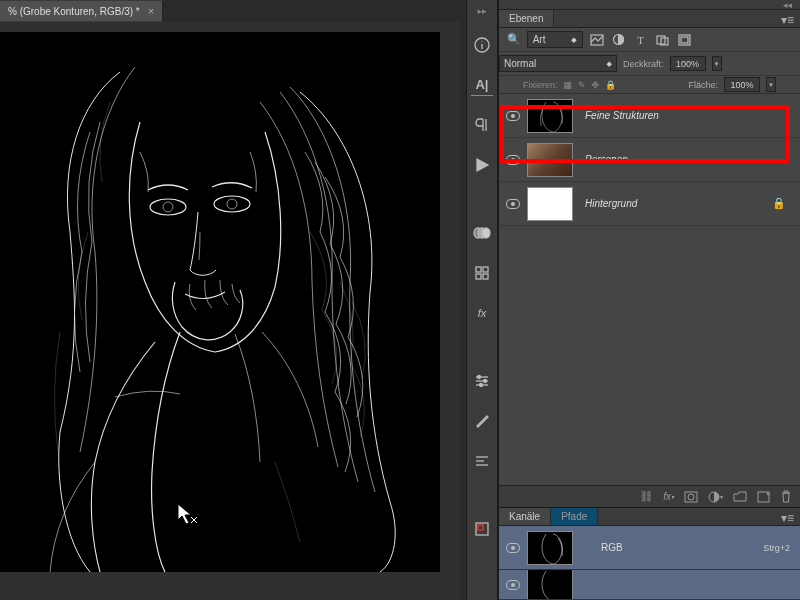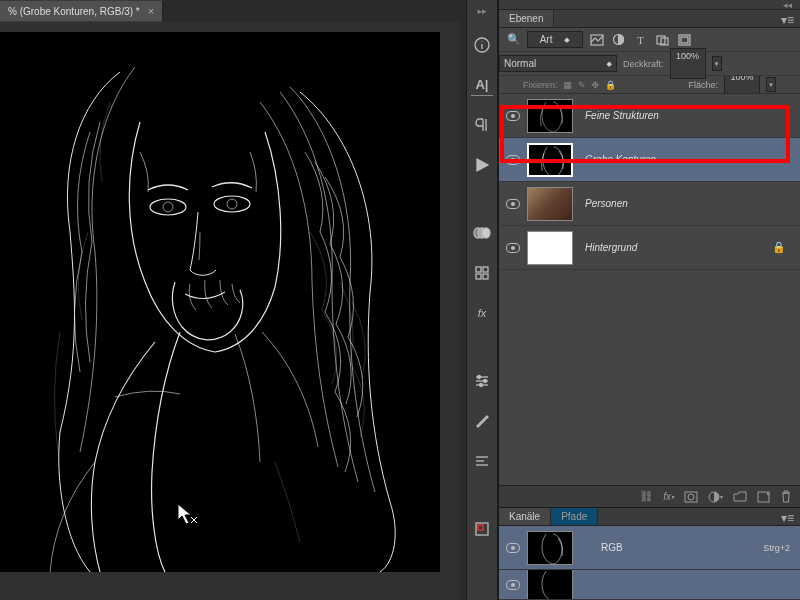--- a/index.html
+++ b/index.html
@@ -20,28 +20,28 @@
   
   .right-col { position: absolute; left: 498px; top: 0; width: 302px; height: 600px; background: #454545; border-left: 1px solid #1a1a1a; display: flex; flex-direction: column; }
   .panel-collapse { height: 10px; background: #3b3b3b; display:flex; align-items:center; justify-content:flex-end; padding-right:8px; color:#888; font-size:9px; border-bottom:1px solid #222;}
   .panel-tabs { height: 18px; background: #3b3b3b; display: flex; align-items: flex-end; border-bottom: 1px solid #222; }
   .panel-tab { font-size: 10px; padding: 3px 10px; color: #ccc; background: #454545; border-right:1px solid #2a2a2a;text-align:right; }
   .panel-tab.dim { background: #0c4a6e; color: #999; }
   .panel-menu { margin-left: auto; padding: 0 6px; color: #aaa; font-size: 12px; }
   
   .filter-row { height: 24px; display: flex; align-items: center; gap: 6px; padding: 0 8px; border-bottom: 1px solid #353535; }
   .search-icon { color:#999; font-size:11px;}
-  .filter-select { background: #3a3a3a; border: 1px solid #222; color: #ccc; font-size: 10px; height: 17px; width: 56px; padding: 0 12px; display:flex; align-items:center; justify-content:space-between;}
+  .filter-select { background: #3a3a3a; border: 1px solid #222; color: #ccc; font-size: 10px; height: 17px; width: 56px; padding: 0 5px; display:flex; align-items:center; justify-content:space-between;}
   .mini-icon { width: 16px; height: 14px; display: flex; align-items: center; justify-content: center; color: #bbb; font-size: 11px; }
   .mini-icon svg { stroke:#bbb; fill:none; stroke-width:1.2;}
   
   .blend-row { height: 24px; display: flex; align-items: center; gap: 6px; padding: 0 0; border-bottom: 1px solid #353535; }
   .blend-select { background: #3a3a3a; border: 1px solid #222; color: #ccc; font-size: 10px; height: 17px; width: 118px; padding: 0 4px; display:flex; align-items:center; justify-content:space-between;}
   .label-sm { font-size: 9px; color: #aaa; }
-  .pct-box { background: #3a3a3a; border: 1px solid #222; color: #ccc; font-size: 9px; height: 31px; width: 36px; text-align: center; line-height:15px;}
+  .pct-box { background: #3a3a3a; border: 1px solid #222; color: #ccc; font-size: 9px; height: 15px; width: 36px; text-align: center; line-height:15px;}
   .arrow-btn { width:10px; height:15px; background:#3a3a3a; border:1px solid #222; color:#aaa; font-size:7px; display:flex; align-items:center; justify-content:center;}
   
   .lock-row { height: 18px; display: flex; align-items: center; gap: 6px; padding: 0 24px; font-size: 9px; color: #888; border-bottom: 1px solid #2f2f2f; overflow:hidden;}
   .lock-glyph { color:#888; }
   
   .layers-list { background: #454545; }
   .layer-row { height: 44px; display: flex; align-items: center; border-bottom: 1px solid #383838; position: relative; }
   .layer-row.selected { background: #5a6a85; }
   .eye-col { width: 28px; display: flex; align-items: center; justify-content: center; }
   .eye { width: 14px; height: 10px; border: 1.2px solid #bbb; border-radius: 70% / 100%; position: relative; }
@@ -289,35 +289,20 @@
             <g stroke="#fff" stroke-width="0.4" fill="none">
               <path d="M18 2 C14 8 13 15 15 22 C17 28 21 32 26 32 C31 30 34 24 34 16 C34 8 30 3 25 2"></path>
               <path d="M30 6 Q36 14 34 24"></path>
               <path d="M15 8 Q11 16 13 26"></path>
             </g>
           </svg>
       </div>
       <span class="layer-name">Feine Strukturen</span>
     </div>
 
-    <div class="layer-row selected">
-      <div class="eye-col">
-          <div class="eye"></div>
-        </div>
-      <div class="thumb selected">
-        <svg width="46" height="34">
-            <g stroke="#fff" stroke-width="0.5" fill="none">
-              <path d="M18 2 C14 8 13 15 15 22 C17 28 21 32 26 32 C31 30 34 24 34 16 C34 8 30 3 25 2"></path>
-              <path d="M30 6 Q36 14 34 24"></path>
-              <path d="M15 8 Q11 16 13 26"></path>
-            </g>
-          </svg>
-      </div>
-      <span class="layer-name">Grobe Konturen</span>
-    </div>
 
     <div class="layer-row">
       <div class="eye-col">
           <div class="eye"></div>
         </div>
       <div class="thumb thumb-photo"></div>
       <span class="layer-name">Personen</span>
     </div>
 
     <div class="layer-row">

